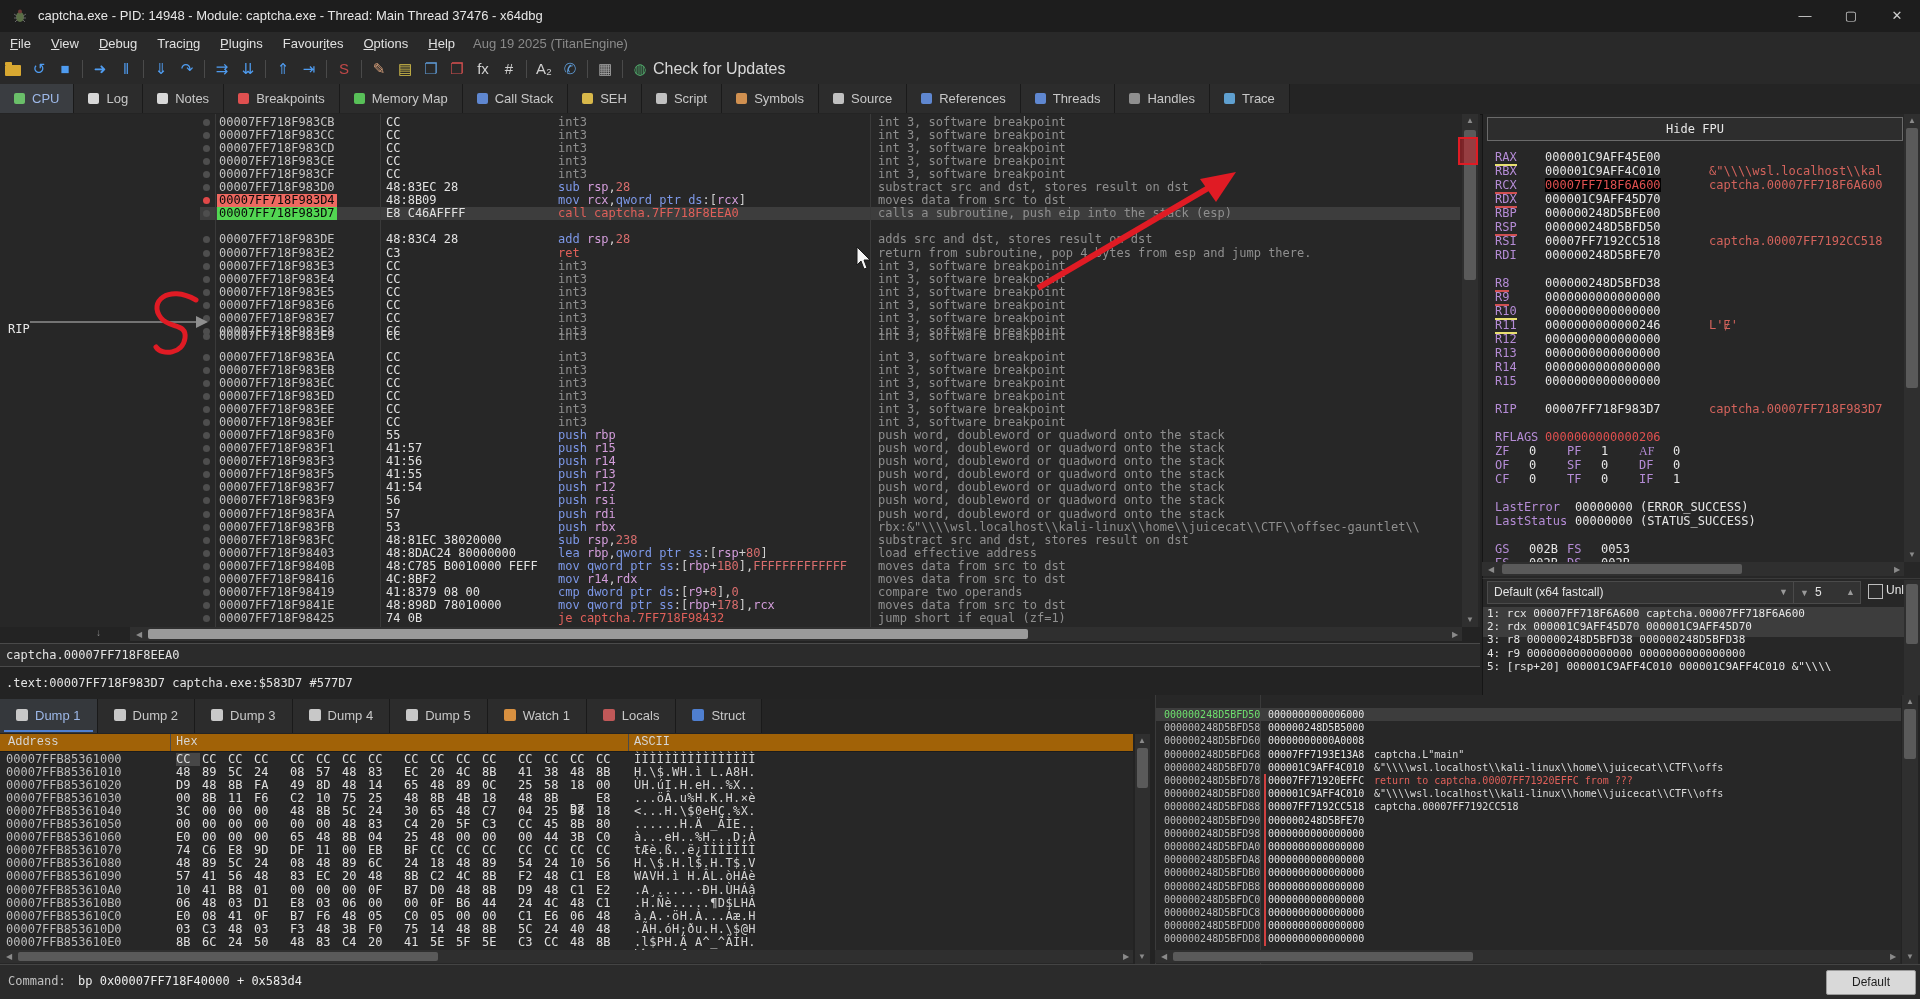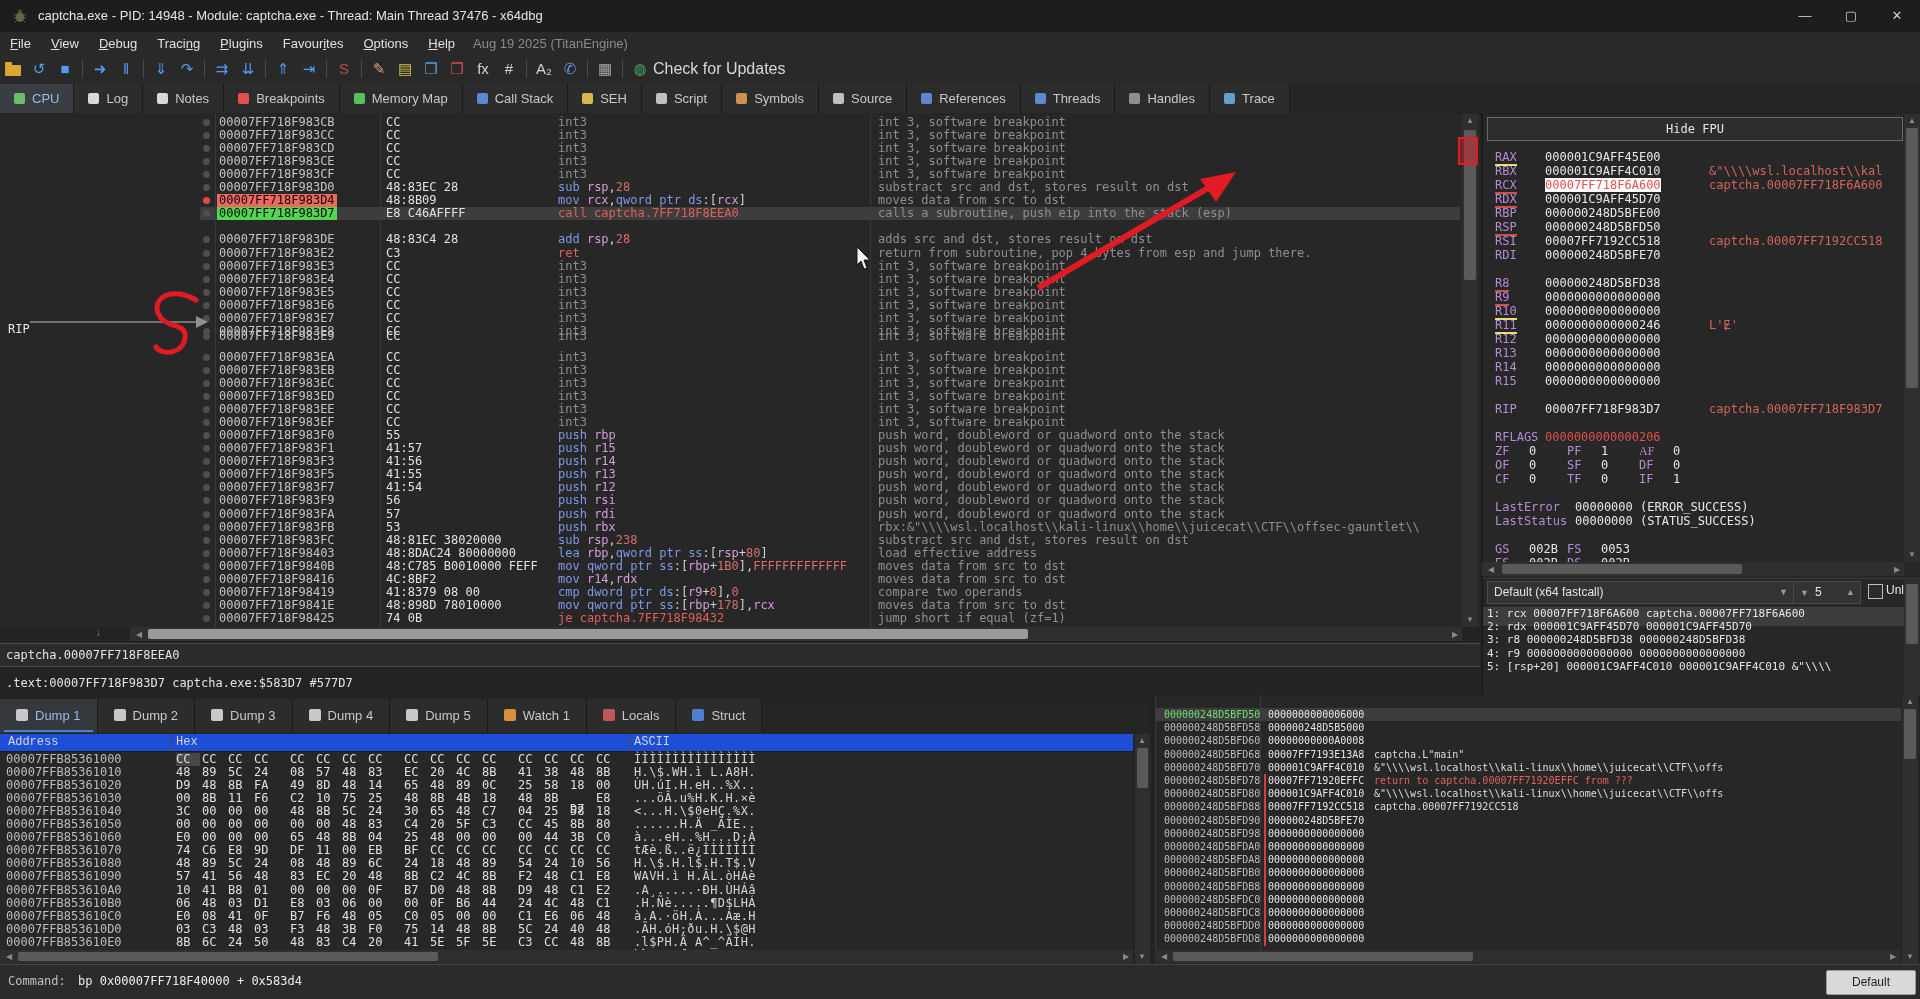--- a/index.html
+++ b/index.html
@@ -53,42 +53,42 @@
   .infobox{left:0;top:643px;width:1480px;height:22px;background:#2b2b2b;border-top:1px solid #4a4a4a;border-bottom:1px solid #4a4a4a;line-height:21px;}
   .infobox span{margin-left:6px;font-size:12px;color:#e4e4e4;}
   .statusline{left:6px;top:676px;font-size:12px;color:#e4e4e4;}
   
   .regpane{left:1482px;top:114px;width:438px;height:464px;background:#272727;border-left:1px solid #151515;overflow:hidden;}
   .hidefpu{position:absolute;left:4px;top:3px;width:414px;height:22px;border:1px solid #6a6a6a;text-align:center;line-height:22px;color:#e6e6e6;font-size:12px;background:#2d2d2d;}
   .rrow{position:absolute;left:0;width:438px;height:14px;line-height:14px;font-size:12px;white-space:nowrap;}
   .rname{position:absolute;left:12px;color:#b58cd6;}
   .rname.un-r{border-bottom:2px solid #d05050;} .rname.un-y{border-bottom:2px solid #e8e070;}
   .rval{position:absolute;left:62px;color:#e6e6e6;}
-  .rval.chg{color:#e05050;} .rval.selbg{background:#ffffff;}
+  .rval.chg{color:#e05050;} .rval.selbg{background:#000000;}
   .rcom{position:absolute;left:226px;color:#e6e6e6;overflow:hidden;max-width:200px;}
   .rcom.red{color:#d4635c;}
   .flagcell{color:#b58cd6;} .flagval{color:#e6e6e6;}
   
   .argspane{left:1482px;top:578px;width:438px;height:117px;background:#272727;border-left:1px solid #151515;border-top:1px solid #3a3a3a;overflow:hidden;}
   .argshdr{position:absolute;left:0;top:2px;width:438px;height:22px;}
   .dd{position:absolute;left:4px;top:0;width:300px;height:21px;background:#333;border:1px solid #4a4a4a;color:#e4e4e4;line-height:20px;padding-left:6px;font-size:12px;}
   .dd .dar{position:absolute;right:6px;top:0;color:#9a9a9a;font-size:9px;line-height:21px;}
   .spin{position:absolute;left:310px;top:0;width:66px;height:21px;background:#333;border:1px solid #4a4a4a;color:#e4e4e4;line-height:20px;font-size:12px;}
   .chk{position:absolute;left:385px;top:3px;width:13px;height:13px;border:1px solid #bdbdbd;background:#2b2b2b;}
   .chklbl{position:absolute;left:403px;top:2px;color:#e4e4e4;font-size:12px;}
-  .arow{position:absolute;left:0;width:424px;height:19px;line-height:13px;font-size:11px;color:#e6e6e6;padding-left:4px;white-space:nowrap;overflow:hidden;}
+  .arow{position:absolute;left:0;width:424px;height:30px;line-height:13px;font-size:11px;color:#e6e6e6;padding-left:4px;white-space:nowrap;overflow:hidden;}
   .arow.sel{background:#3d3d3d;}
   
   .dumptabs{left:0;top:699px;width:1150px;height:35px;background:#242424;}
   .dtab{display:inline-block;height:34px;line-height:34px;padding:0 16px;background:#2c2c2c;border-right:1px solid #1a1a1a;color:#c8c8c8;font-size:13px;position:relative;}
   .dtab.active{background:#35383c;color:#9db8e8;}
   .dtab.active:after{content:"";position:absolute;left:4px;right:4px;bottom:1px;height:2px;background:#4f7fd0;}
   .dicon{display:inline-block;width:12px;height:12px;margin-right:7px;vertical-align:-1px;border-radius:2px;}
   .dumppane{left:0;top:734px;width:1133px;height:230px;background:#272727;overflow:hidden;}
-  .dumphdr{position:absolute;left:0;top:0;width:1133px;height:17px;background:#1d4ed8;border-bottom:1px solid #1c1c1c;font-size:12px;line-height:16px;color:#d6d6d6;}
+  .dumphdr{position:absolute;left:0;top:0;width:1133px;height:17px;background:#a16207;border-bottom:1px solid #1c1c1c;font-size:12px;line-height:16px;color:#d6d6d6;}
   .dumphdr .h1{position:absolute;left:8px;} .dumphdr .h2{position:absolute;left:176px;} .dumphdr .h3{position:absolute;left:634px;}
   .dumphdr .hline{position:absolute;top:0;width:1px;height:17px;background:#4a4a4a;}
   .hrow{position:absolute;left:0;width:1133px;height:13px;line-height:13px;font-size:12px;white-space:nowrap;}
   .h-addr{position:absolute;left:6px;color:#bcbcbc;}
   .h-byte{position:absolute;color:#e0e0e0;width:24px;}
   .h-byte.hl{background:#474747;}
   .h-ascii{position:absolute;left:634px;color:#d4d4d4;letter-spacing:0.4px;}
   .stackpane{left:1155px;top:695px;width:745px;height:269px;background:#272727;border-left:1px solid #3a3a3a;overflow:hidden;}
   .srow{position:absolute;left:0;width:745px;height:13px;line-height:13px;font-size:10px;white-space:nowrap;}
   .srow .sbg{position:absolute;left:0;top:0;width:745px;height:13px;background:#3d3d3d;}

